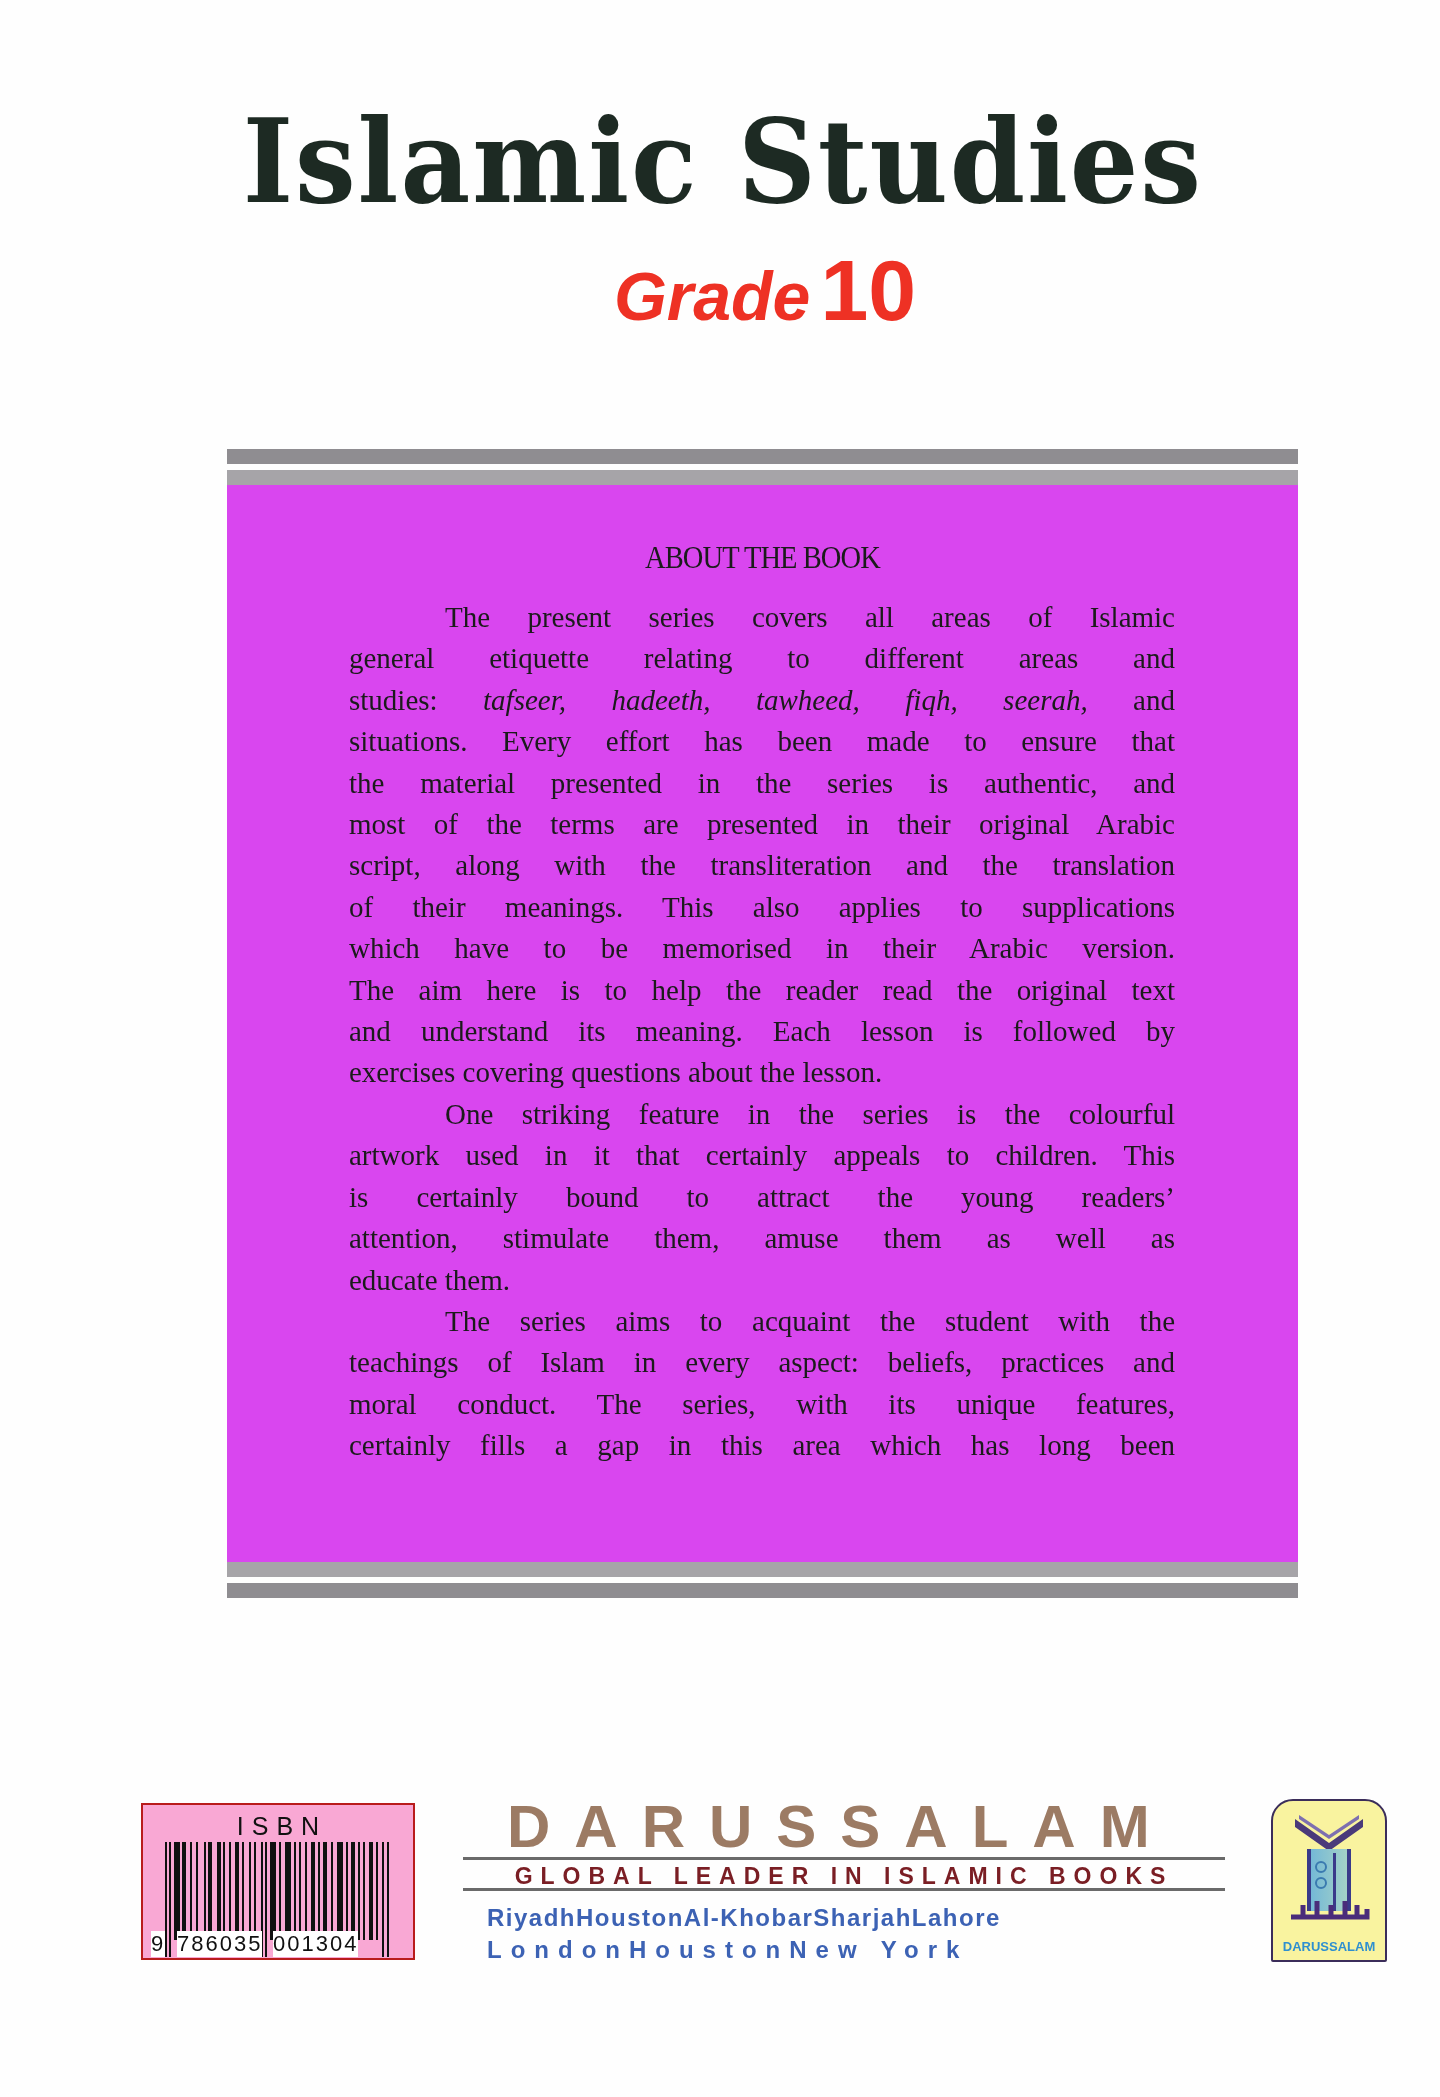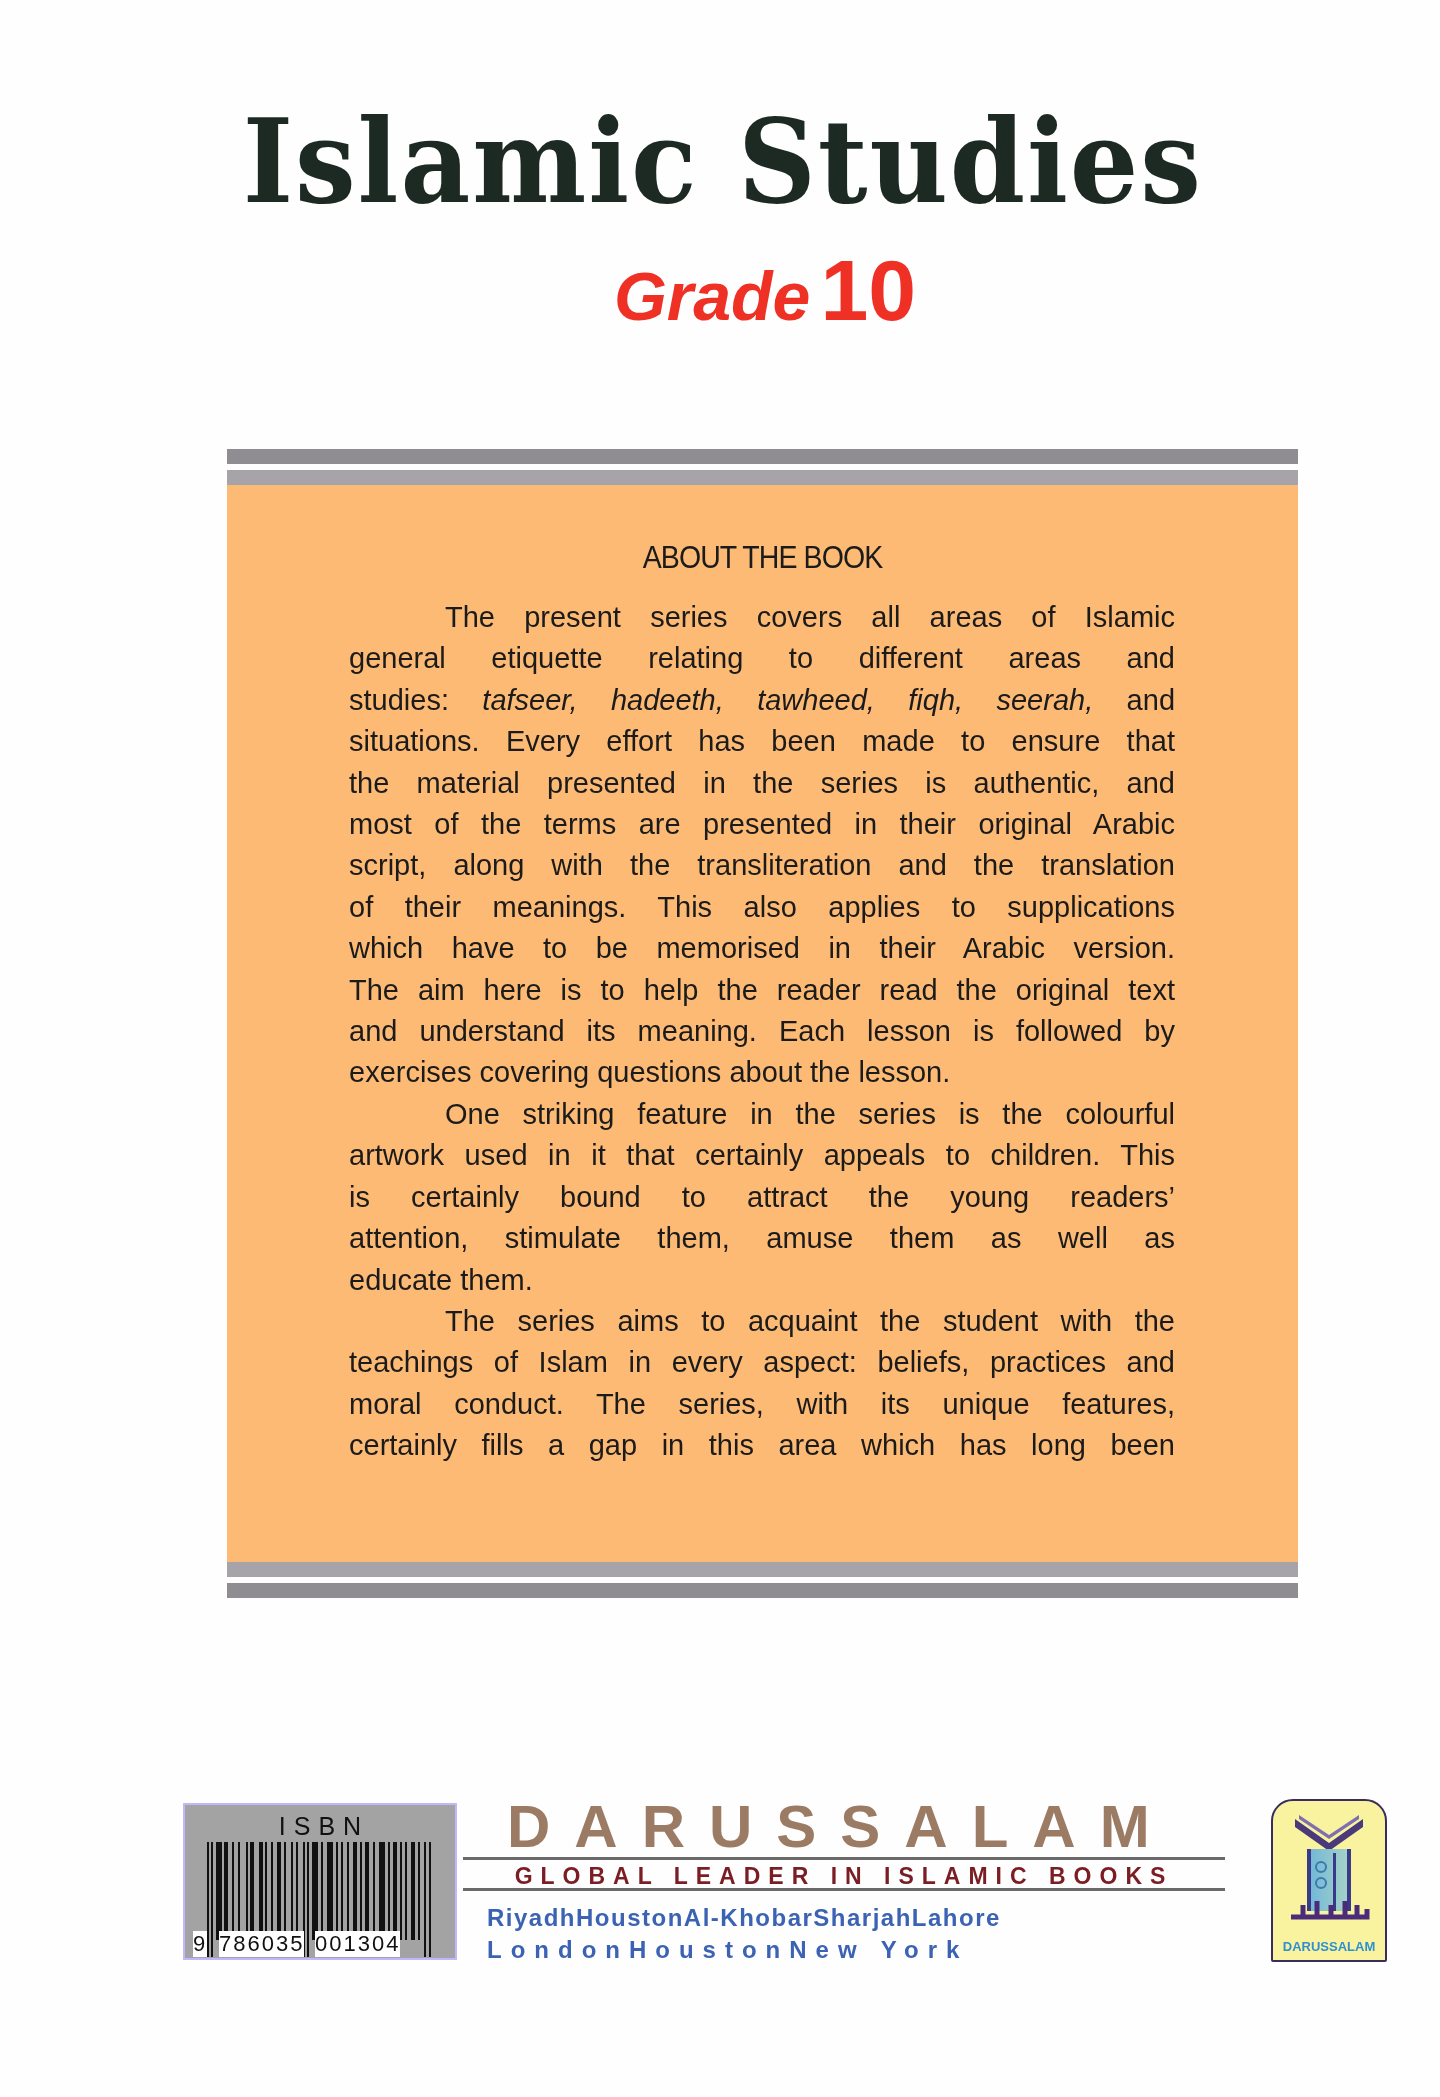--- a/index.html
+++ b/index.html
@@ -26,41 +26,42 @@
     white-space: nowrap;
   }
   .grade .word { font-size: 68px; line-height: 80px; padding-left: 90px; }
   .grade .num { font-size: 86px; line-height: 80px; font-style: normal; margin-left: 10px; }
 
   .bar { position: absolute; left: 227px; width: 1071px; height: 15px; }
   .bar.outer { background: #8f8d91; }
   .bar.inner { background: #a6a4a8; }
   .panel {
     position: absolute; left: 227px; width: 1071px; top: 470px; height: 1107px;
-    background: #fdba74;
+    background: #d946ef;
+    font-family: Liberation Serif, serif;
   }
   .panel-heading {
     position: absolute; left: 0; width: 100%; top: 68px;
     text-align: center; font-size: 31px; line-height: 40px; color: #1b1b1b;
     letter-spacing: -1px;
     transform: scaleX(0.92);
   }
   .panel-body {
     position: absolute; left: 122px; width: 826px; top: 127px;
     font-size: 29px; line-height: 41.4px; color: #1b1b1b;
     text-align: justify;
   }
   .panel-body .line { display: block; text-align: justify; text-align-last: justify; white-space: nowrap; }
   .panel-body .line.last { text-align-last: left; }
   .panel-body .line.indent { padding-left: 96px; }
   .panel-body em { font-style: italic; }
 
   .isbn-box {
     position: absolute; left: 141px; top: 1803px; width: 274px; height: 157px;
-    border: 2px solid #c4b5fd; background: #a3a3a3; margin-left: 42px;
+    border: 2px solid #b91c1c; background: #f9a8d4;
   }
   .isbn-label {
     position: absolute; left: 0; width: 100%; top: 6px; text-align: center;
     font-size: 25px; letter-spacing: 8px; color: #111; line-height: 30px; padding-left: 8px;
   }
   .barcode { position: absolute; left: 22px; top: 37px; width: 228px; height: 115px; }
   .isbn-digits {
     position: absolute; top: 126px; font-size: 22px; line-height: 26px; color: #111;
     background: #fff; letter-spacing: 2px;
   }

